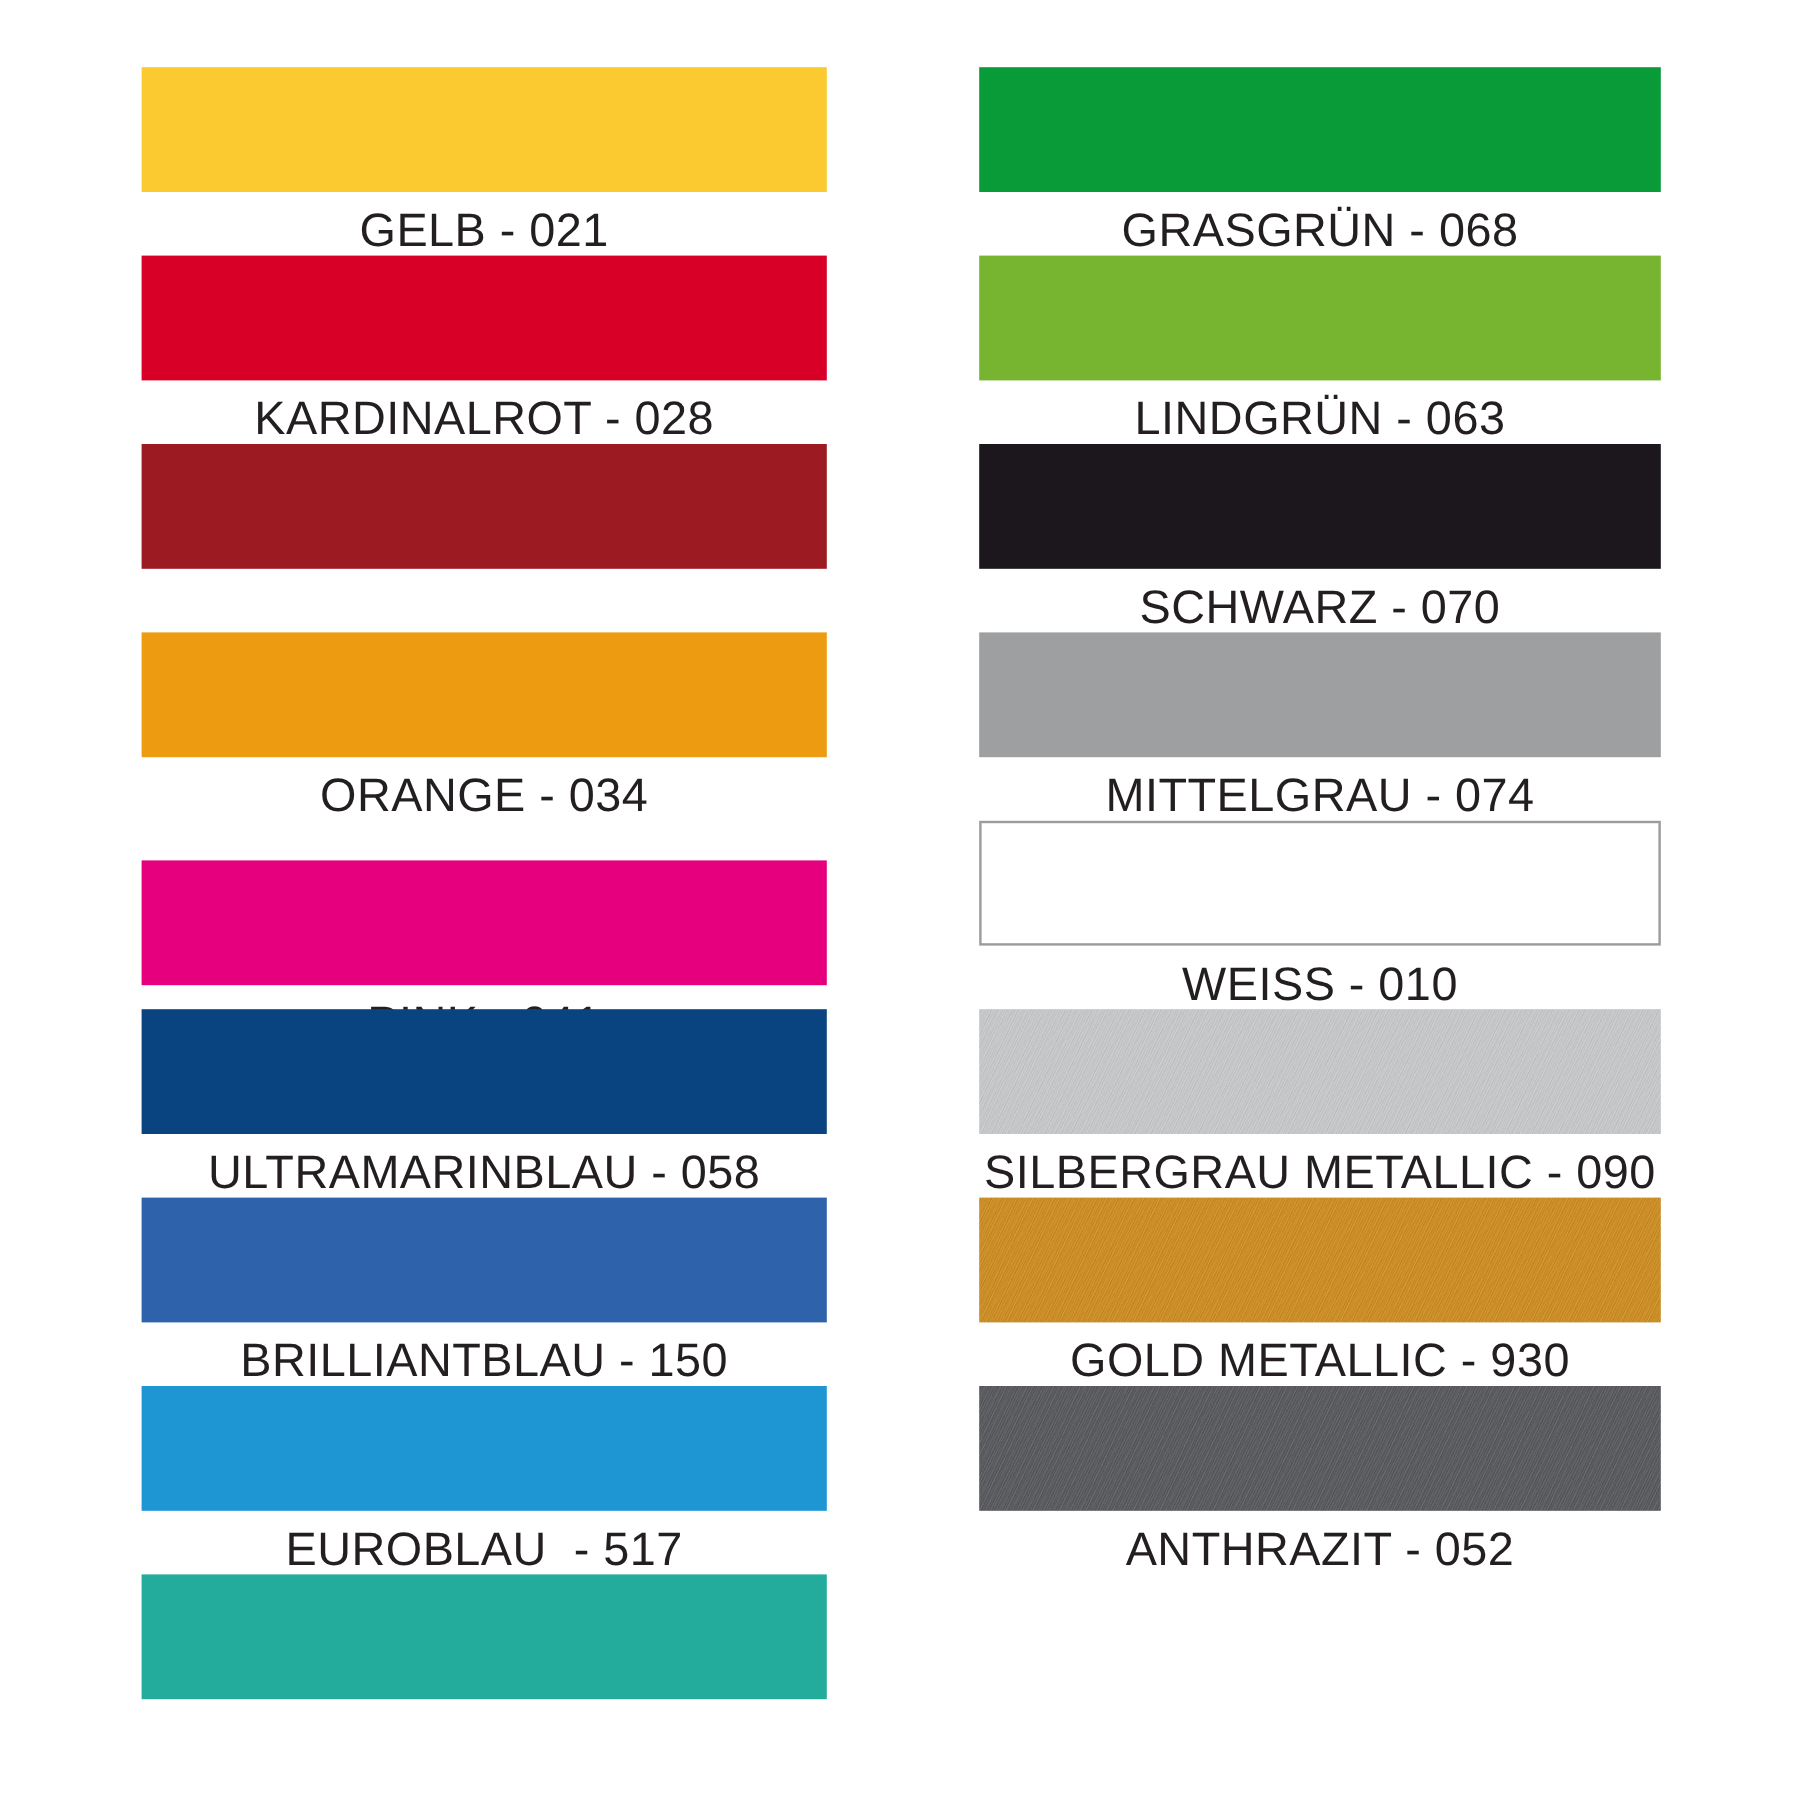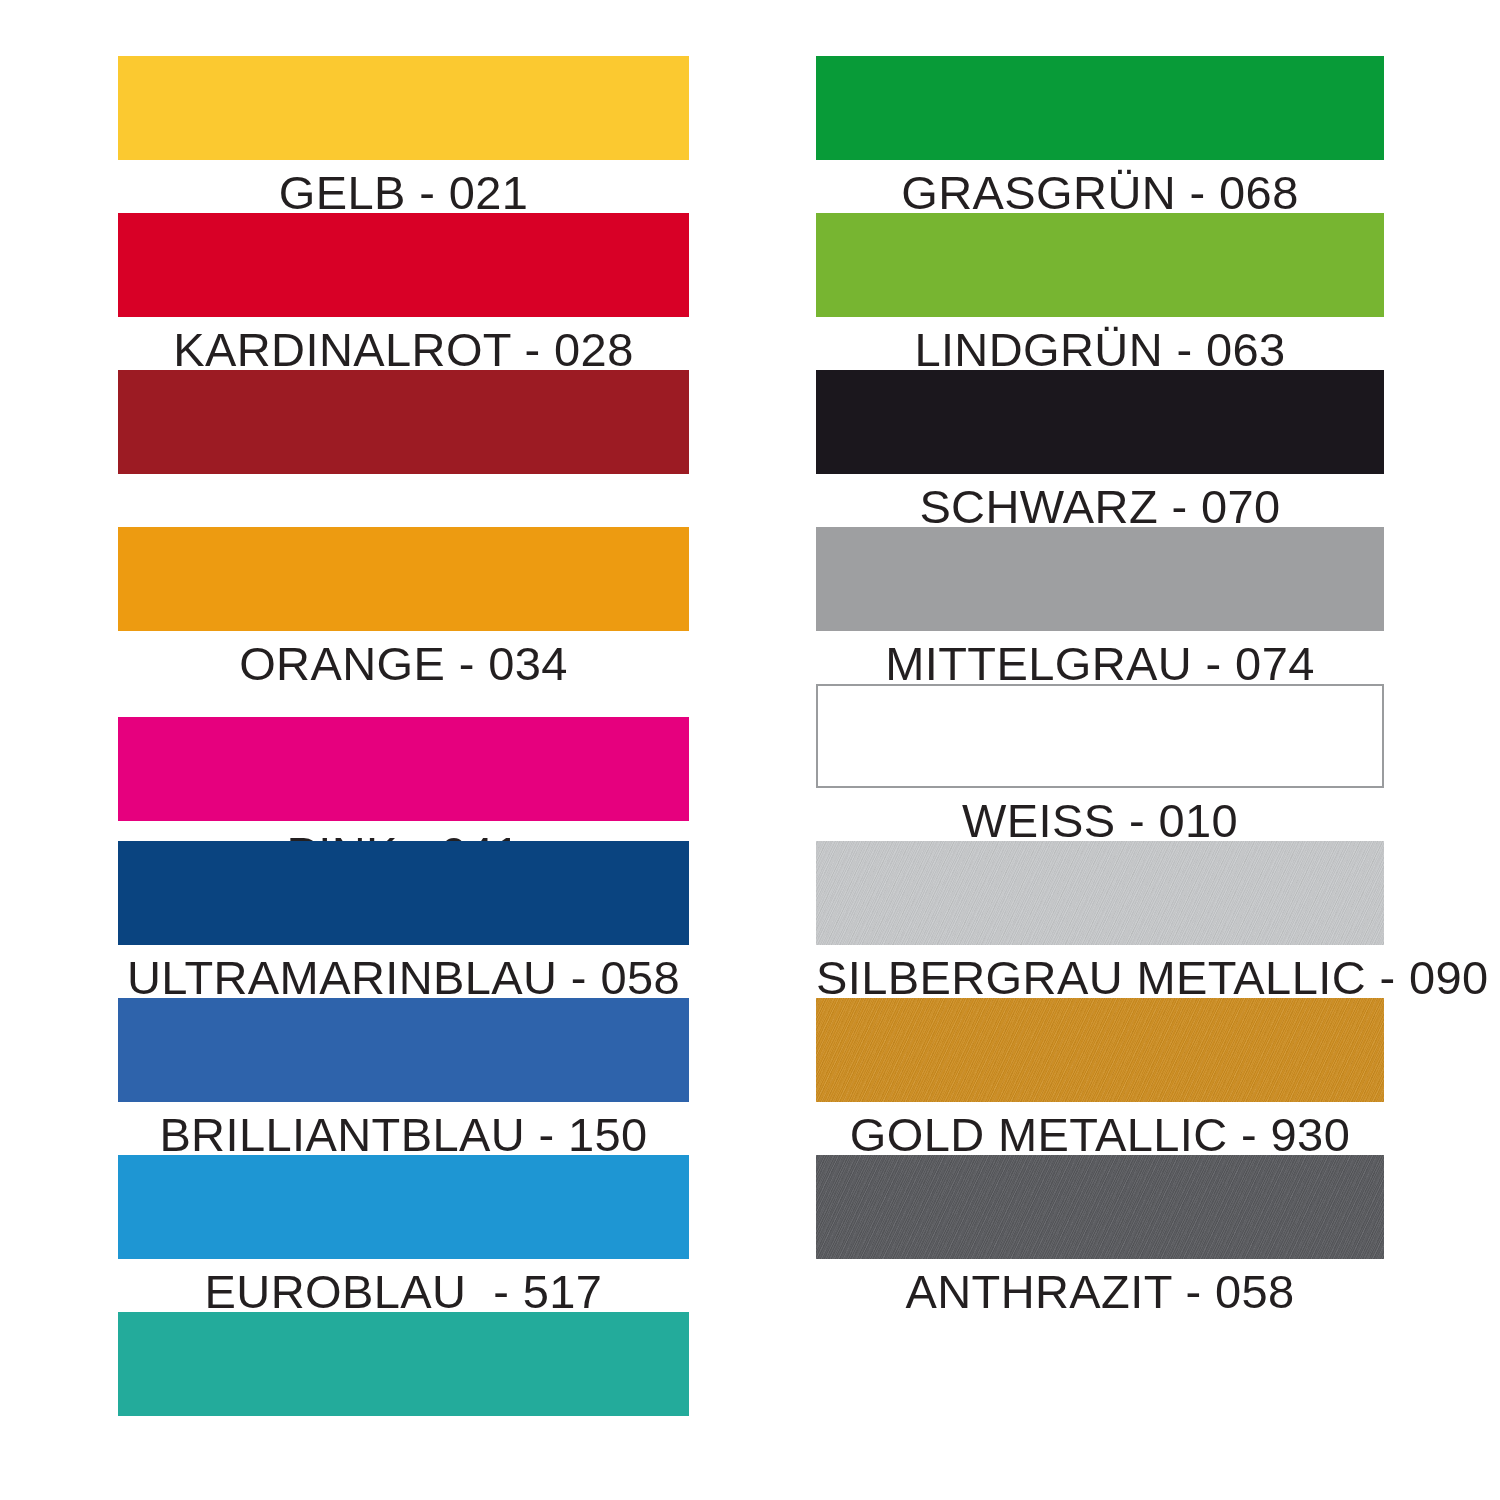--- a/index.html
+++ b/index.html
@@ -75,21 +75,21 @@
         rgba(0,0,0,0.04) 3px,
         rgba(0,0,0,0.04) 5px);
     pointer-events: none;
   }
 
   .swatch-label {
     display: block;
     width: 100%;
     text-align: center;
     font-family: "Liberation Sans", sans-serif;
-    font-size: 47px;
+    font-size: 39px;
     font-weight: 400;
     letter-spacing: 0.4px;
     color: #231f20;
     line-height: 54px;
     padding-top: 6px;
     white-space: pre;
   }
 </style>
 </head>
 <body>
@@ -155,16 +155,16 @@
       <div class="swatch-entry" style="top: 841px;">
         <div class="swatch metallic" style="background: rgb(198, 200, 202); height: 104px;"></div>
         <span class="swatch-label" style="color: rgb(35, 31, 32);">SILBERGRAU METALLIC - 090</span>
       </div>
       <div class="swatch-entry" style="top: 998px;">
         <div class="swatch metallic" style="background: rgb(205, 141, 33); height: 104px;"></div>
         <span class="swatch-label" style="color: rgb(35, 31, 32);">GOLD METALLIC - 930</span>
       </div>
       <div class="swatch-entry" style="top: 1155px;">
         <div class="swatch metallic" style="background: rgb(88, 89, 93); height: 104px;"></div>
-        <span class="swatch-label" style="color: rgb(35, 31, 32);">ANTHRAZIT - 058</span>
+        <span class="swatch-label" style="color: rgb(35, 31, 32);">ANTHRAZIT - 052</span>
       </div>
     </div>
   </div>
 
 </body></html>

